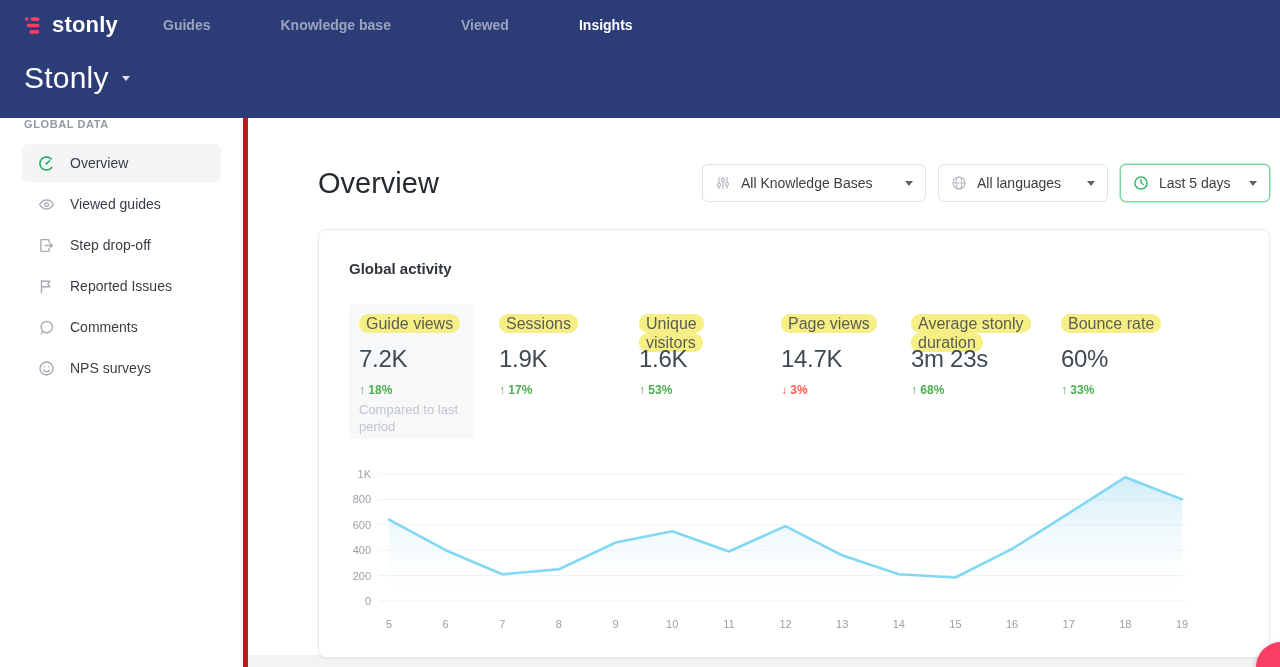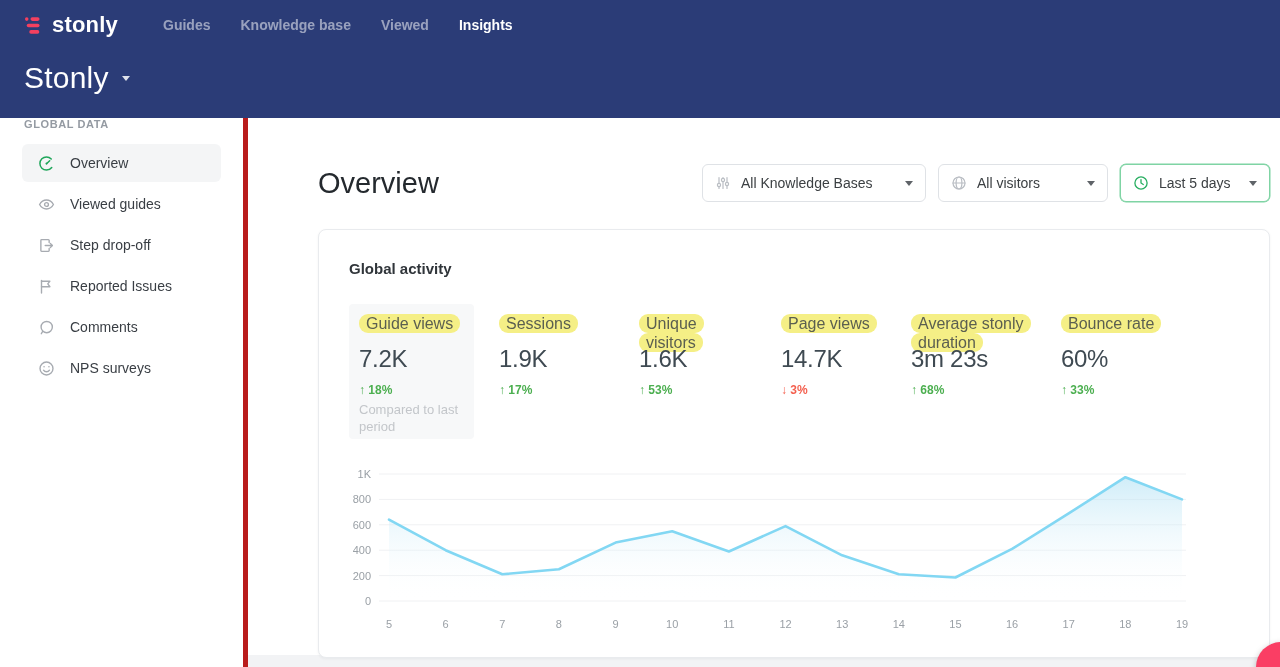--- a/index.html
+++ b/index.html
@@ -6,21 +6,21 @@
   html,body { width:1280px; height:667px; }
   body { font-family:"Liberation Sans", sans-serif; background:#fff; }
   .app { position:relative; width:1280px; height:667px; overflow:hidden; background:#fff; }
 
   
   .navbar { height:118px; background:#2b3c77; padding:0 24px; }
   .nav-row { display:flex; align-items:center; padding-top:9px; }
   .logo { display:flex; align-items:center; gap:7px; margin-right:30px; cursor:pointer; }
   .logo svg { width:21px; height:19px; }
   .logo-text { color:#fff; font-size:22px; font-weight:bold; letter-spacing:.2px; }
-  .top-nav { display:flex; align-items:center; }
+  .top-nav { display:flex; align-items:center;gap:40px; }
   .top-nav a { text-decoration:none; font-size:14px; font-weight:600; color:rgba(255,255,255,.52); padding:8px 15px; cursor:pointer; }
   .top-nav a.active { color:#fff; }
   .workspace-row { display:flex; align-items:center; gap:13px; margin-top:20px; }
   .workspace-row h1 { color:#fff; font-size:30px; font-weight:400; letter-spacing:.2px; }
   .caret { width:0; height:0; border-left:4px solid transparent; border-right:4px solid transparent; border-top:5px solid rgba(255,255,255,.85); }
 
   
   .body { display:flex; height:549px; }
   .sidebar { width:248px; border-right:5px solid #b91c1c; background:#fff; flex:none; }
   .section-label { margin-left:24px; font-size:11px; font-weight:600; letter-spacing:.6px; color:#949aa2; }
@@ -177,21 +177,21 @@
               <span class="caret"></span>
             </button>
             <button class="filter-btn fb-lang">
               <span style="display:flex">
                 <svg viewBox="0 0 16 16" fill="none" stroke="currentColor" stroke-width="1.2" stroke-linecap="round">
                   <circle cx="8" cy="8" r="6"></circle>
                   <path d="M2 8h12"></path>
                   <ellipse cx="8" cy="8" rx="2.9" ry="6"></ellipse>
                 </svg>
               </span>
-              <span>All visitors</span>
+              <span>All languages</span>
               <span class="caret"></span>
             </button>
             <button class="filter-btn fb-date accent">
               <span style="display:flex">
                 <svg viewBox="0 0 16 16" fill="none" stroke="currentColor" stroke-width="1.3" stroke-linecap="round">
                   <circle cx="8" cy="8" r="6.1"></circle>
                   <path d="M8 4.6V8l2.3 1.5"></path>
                 </svg>
               </span>
               <span>Last 5 days</span>

